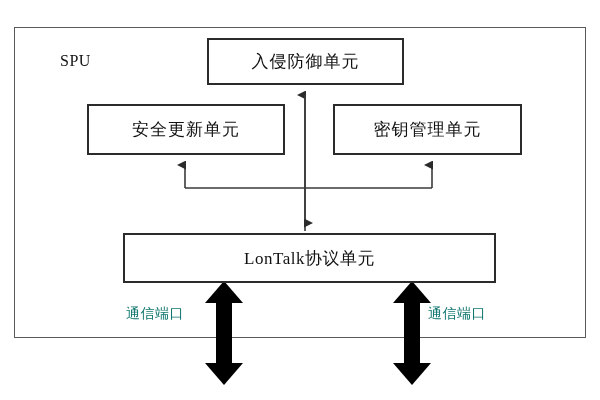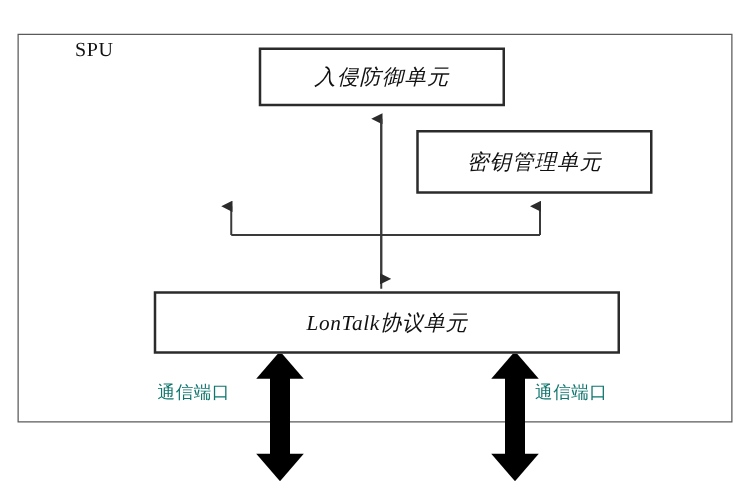--- a/index.html
+++ b/index.html
@@ -23,38 +23,37 @@
     top: 27px;
     width: 572px;
     height: 311px;
     border: 1.5px solid #5a5a5a;
     background: #ffffff;
     box-sizing: border-box;
   }
   .spu-label {
     position: absolute;
     left: 60px;
-    top: 32px;
+    top: 52px;
     font-size: 16px;
     color: #111111;
     letter-spacing: 0.5px;
     white-space: nowrap;
   }
   
   .unit-box {
     position: absolute;
     border: 2px solid #2b2b2b;
     background: #ffffff;
     box-sizing: border-box;
     display: flex;
     align-items: center;
     justify-content: center;
     color: #111111;
     white-space: nowrap;
-    font-style: italic;
   }
   .unit-box .unit-label {
     font-size: 17px;
     line-height: 1;
     letter-spacing: 1px;
   }
   #box-ips {
     left: 207px;
     top: 38px;
     width: 197px;
@@ -147,20 +146,23 @@
       <rect x="404" y="295" width="16" height="76" fill="#000000"></rect>
       <path d="M412,281 L431,303 L393,303 Z" fill="#000000"></path>
       <path d="M412,385 L431,363 L393,363 Z" fill="#000000"></path>
     </g>
   </svg>
 
   <div class="unit-box" id="box-ips">
     <span class="unit-label">入侵防御单元</span>
   </div>
 
+  <div class="unit-box" id="box-update">
+    <span class="unit-label">安全更新单元</span>
+  </div>
 
   <div class="unit-box" id="box-lontalk">
     <span class="unit-label">LonTalk协议单元</span>
   </div>
 
   <div class="unit-box" id="box-key">
     <span class="unit-label">密钥管理单元</span>
   </div>
 
   <div class="port-label" id="port-label-left">通信端口</div>

